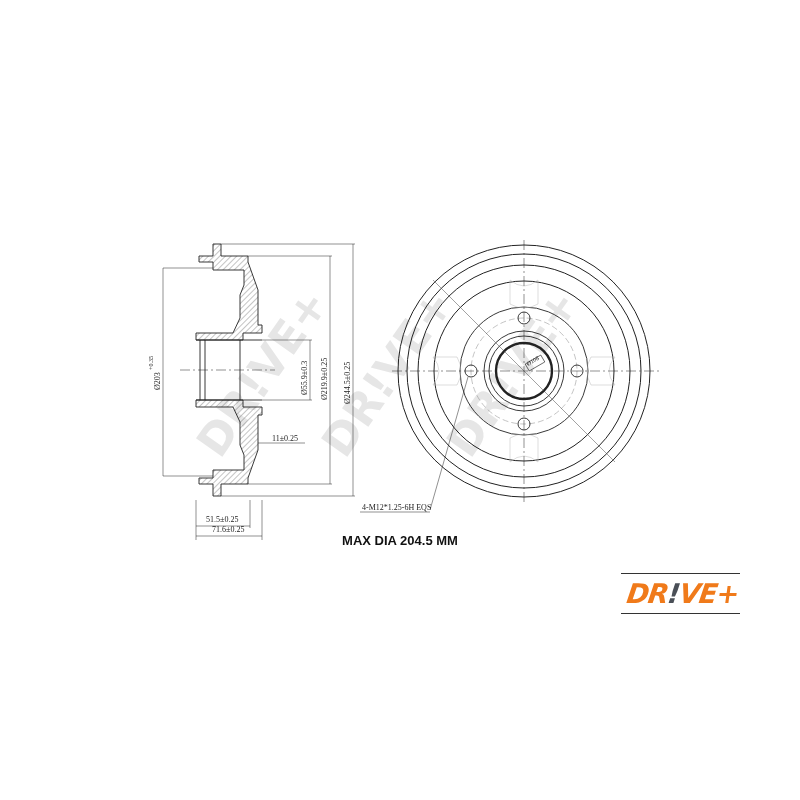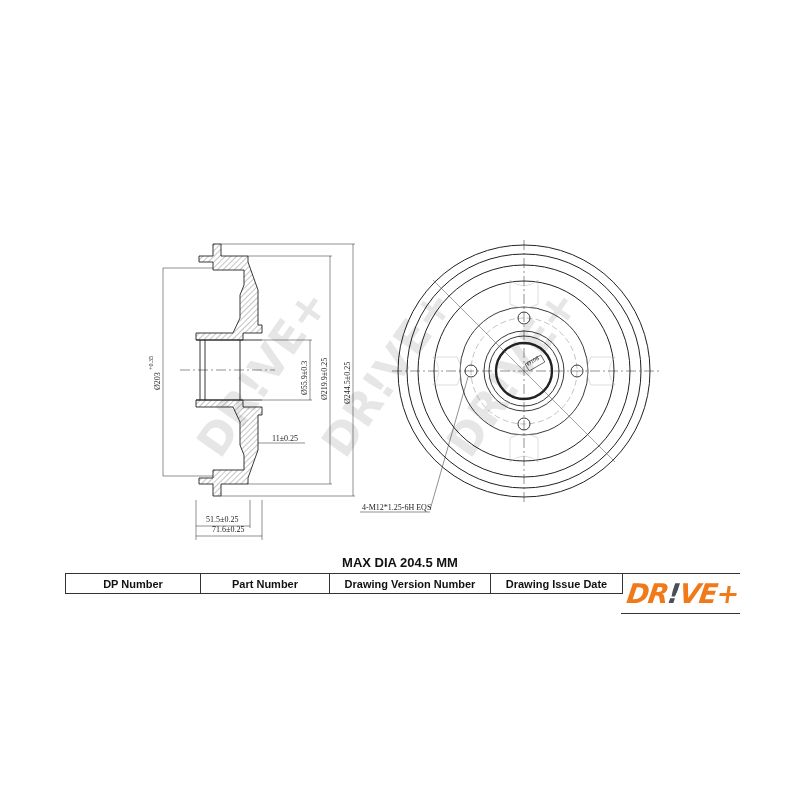--- a/index.html
+++ b/index.html
@@ -1,19 +1,19 @@
 <!DOCTYPE html>
 <html><head>
 <meta charset="utf-8">
 <style>
   html, body { margin:0; padding:0; background:#ffffff; }
   body { width:800px; height:800px; position:relative; overflow:hidden; font-family:"Liberation Sans", sans-serif; }
   #drawing { position:absolute; left:0; top:0; width:800px; height:800px; }
   .dim { font-family:"Liberation Serif", serif; font-size:8px; fill:#222; }
-  .max-dia { position:absolute; left:0; width:800px; top:555px; text-align:center; font-weight:bold; font-size:13px; color:#111; }
+  .max-dia { position:absolute; left:0; width:800px; top:533px; text-align:center; font-weight:bold; font-size:13px; color:#111; }
   table.info { position:absolute; left:65px; top:573px; border-collapse:collapse; font-size:11px; font-weight:bold; color:#111; }
   table.info td { border:1px solid #333; text-align:center; height:19px; padding:0 4px; }
   .logo-cell { position:absolute; left:621px; top:573px; width:119px; height:39px; border-top:1px solid #333; border-bottom:1px solid #333; }
   .logo { position:absolute; left:6px; top:6px; font-family:"DejaVu Sans", sans-serif; font-weight:bold; font-style:italic; font-size:27px; letter-spacing:-1px; color:#f07a1a; line-height:1; transform:skewX(-8deg); }
   .logo .bang { color:#4a4f57; }
 </style>
 </head>
 <body>
 
 <svg id="drawing" viewBox="0 0 800 800" xmlns="http://www.w3.org/2000/svg">
@@ -114,26 +114,20 @@
     <line x1="360" y1="512" x2="430" y2="512" stroke-width="0.5"></line>
   </g>
   <text class="dim" style="font-size:6px" transform="translate(528,366) rotate(-30)">Ø108</text>
   <text class="dim" x="362" y="510">4-M12*1.25-6H EQS</text>
 </svg>
 
 <div class="max-dia">MAX DIA 204.5 MM</div>
 
 <table class="info">
   <tbody>
-      <tr>
-    <td style="width:126px">DP Number</td>
-    <td style="width:120px">Part Number</td>
-    <td style="width:152px">Drawing Version Number</td>
-    <td style="width:123px">Drawing Issue Date</td>
-  </tr>
 </tbody>
   </table>
 
 <div class="logo-cell">
   <div class="logo">
     <span>DR</span><span class="bang">!</span><span>VE+</span>
   </div>
 </div>
 
 </body></html>

